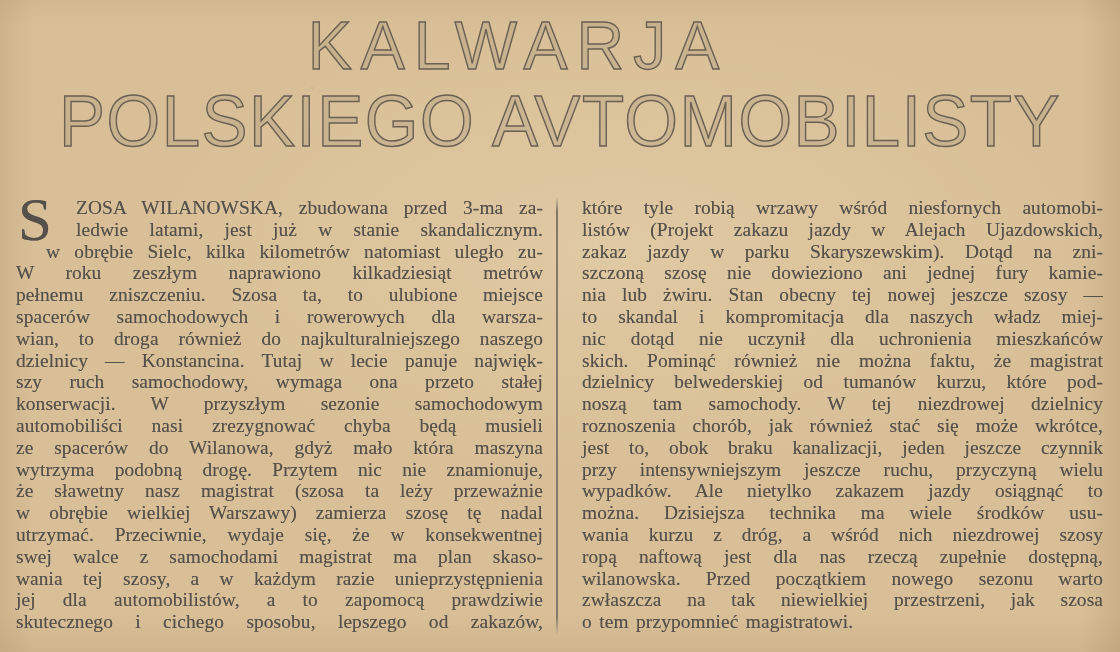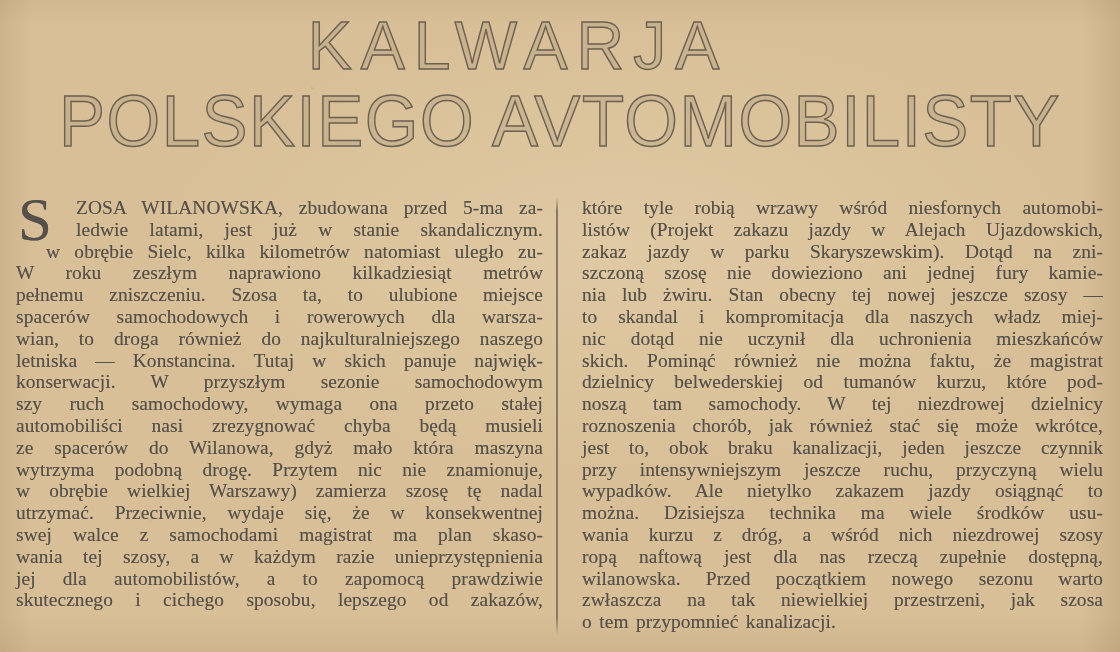--- a/index.html
+++ b/index.html
@@ -72,36 +72,37 @@
     <div class="title-line l1">KALWARJA</div>
     <div class="title-line l2">POLSKIEGO AVTOMOBILISTY</div>
   </header>
 
   <div class="columns">
 
     <div class="col col-left">
       <div class="intro">
         <span class="dropcap">S</span>
         <div class="lines">
-            <div class="line">ZOSA WILANOWSKA, zbudowana przed 5-ma za-</div>
+            <div class="line">ZOSA WILANOWSKA, zbudowana przed 3-ma za-</div>
             <div class="line">ledwie latami, jest już w stanie skandalicznym.</div>
           </div>
       </div>
       <div class="rest">
           <div class="line">w obrębie Sielc, kilka kilometrów natomiast uległo zu-</div>
           <div class="line">W roku zeszłym naprawiono kilkadziesiąt metrów</div>
           <div class="line">pełnemu zniszczeniu. Szosa ta, to ulubione miejsce</div>
           <div class="line">spacerów samochodowych i rowerowych dla warsza-</div>
           <div class="line">wian, to droga również do najkulturalniejszego naszego</div>
-          <div class="line">letniska — Konstancina. Tutaj w skich panuje najwięk-</div>
+          <div class="line">dzielnicy — Konstancina. Tutaj w lecie panuje najwięk-</div>
+          <div class="line">szy ruch samochodowy, wymaga ona przeto stałej</div>
           <div class="line">konserwacji. W przyszłym sezonie samochodowym</div>
-          <div class="line">szy ruch samochodowy, wymaga ona przeto stałej</div>
           <div class="line">automobiliści nasi zrezygnować chyba będą musieli</div>
           <div class="line">ze spacerów do Wilanowa, gdyż mało która maszyna</div>
           <div class="line">wytrzyma podobną drogę. Przytem nic nie znamionuje,</div>
+          <div class="line">że sławetny nasz magistrat (szosa ta leży przeważnie</div>
           <div class="line">w obrębie wielkiej Warszawy) zamierza szosę tę nadal</div>
           <div class="line">utrzymać. Przeciwnie, wydaje się, że w konsekwentnej</div>
           <div class="line">swej walce z samochodami magistrat ma plan skaso-</div>
           <div class="line">wania tej szosy, a w każdym razie unieprzystępnienia</div>
           <div class="line">jej dla automobilistów, a to zapomocą prawdziwie</div>
           <div class="line">skutecznego i cichego sposobu, lepszego od zakazów,</div>
         </div>
     </div>
 
     <div class="divider"></div>
@@ -120,18 +121,18 @@
           <div class="line">noszą tam samochody. W tej niezdrowej dzielnicy</div>
           <div class="line">roznoszenia chorób, jak również stać się może wkrótce,</div>
           <div class="line">jest to, obok braku kanalizacji, jeden jeszcze czynnik</div>
           <div class="line">przy intensywniejszym jeszcze ruchu, przyczyną wielu</div>
           <div class="line">wypadków. Ale nietylko zakazem jazdy osiągnąć to</div>
           <div class="line">można. Dzisiejsza technika ma wiele środków usu-</div>
           <div class="line">wania kurzu z dróg, a wśród nich niezdrowej szosy</div>
           <div class="line">ropą naftową jest dla nas rzeczą zupełnie dostępną,</div>
           <div class="line">wilanowska. Przed początkiem nowego sezonu warto</div>
           <div class="line">zwłaszcza na tak niewielkiej przestrzeni, jak szosa</div>
-          <div class="line">o tem przypomnieć kanalizacji.</div>
+          <div class="line">o tem przypomnieć magistratowi.</div>
         </div>
     </div>
 
   </div>
 </div>
 
 </body></html>

